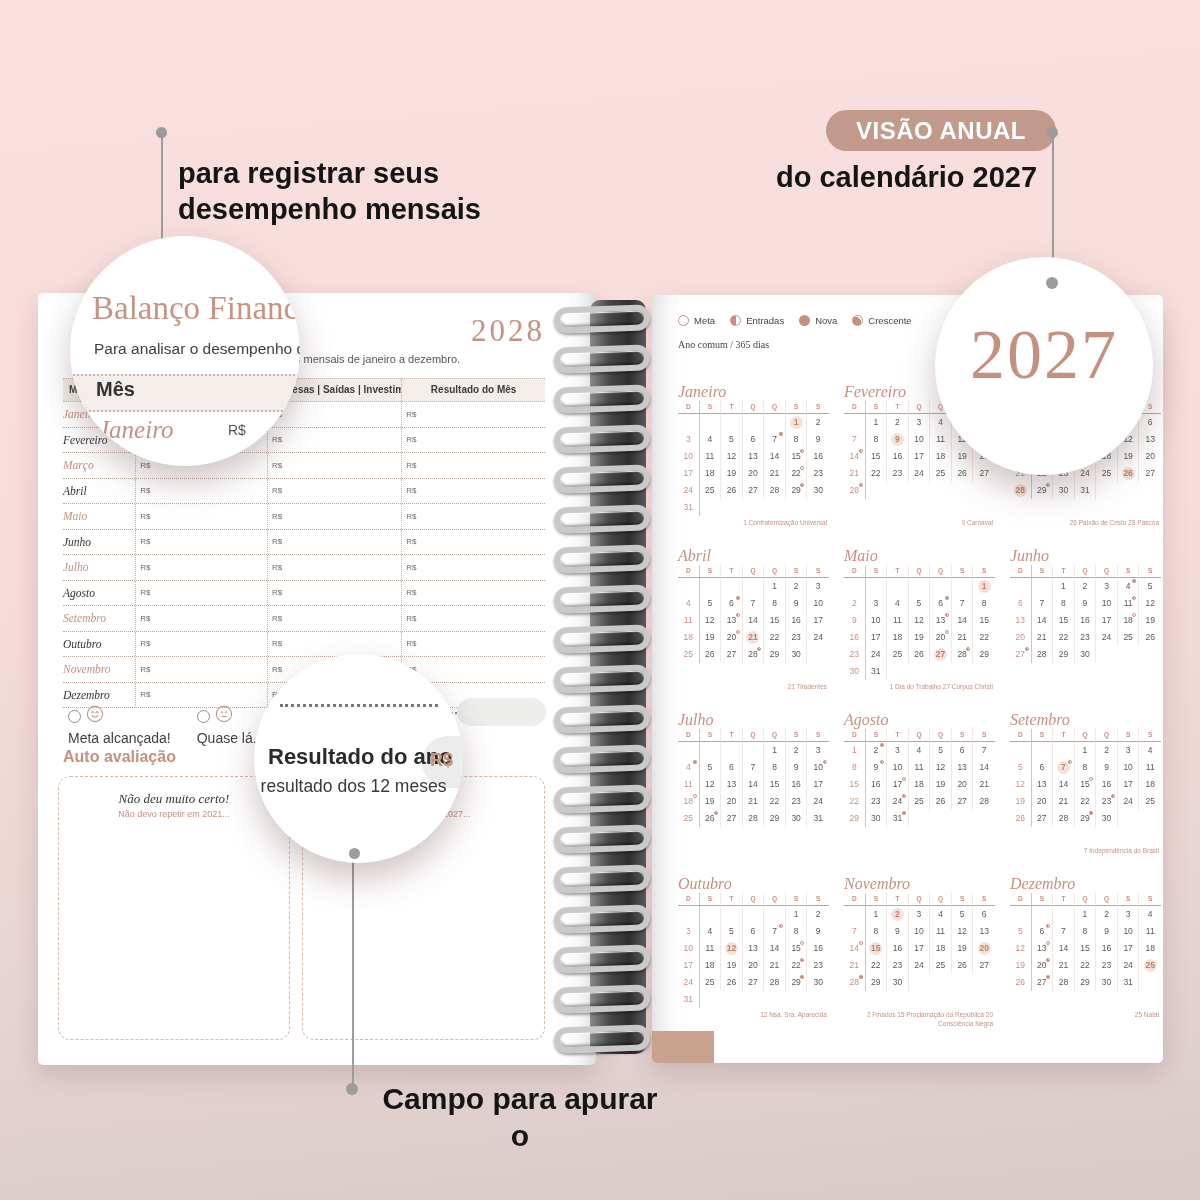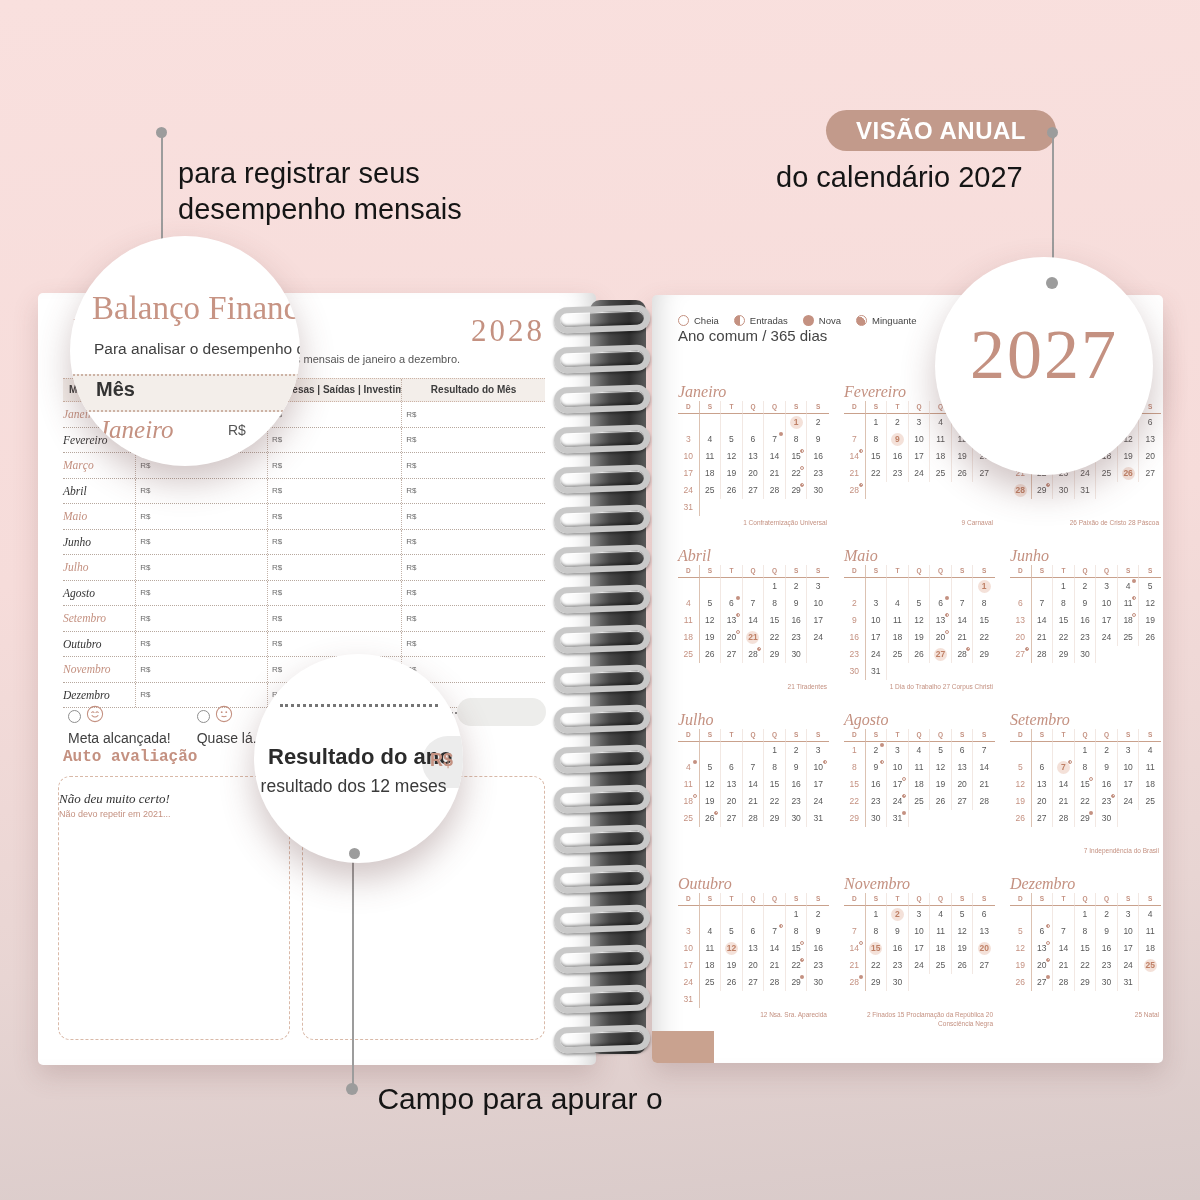--- a/index.html
+++ b/index.html
@@ -3,21 +3,21 @@
 <meta charset="utf-8">
 <style>
   html,body{margin:0;padding:0;}
   .stage{position:relative;width:1200px;height:1200px;overflow:hidden;
     background:linear-gradient(175deg,#f9e0de 0%,#f6dcda 45%,#e8d5d3 75%,#d8cac9 100%);
     font-family:"Liberation Sans",sans-serif;}
   
   .badge{position:absolute;height:41px;line-height:41px;border-radius:22px;
     background:#c29a8b;color:#fff;font-weight:bold;font-size:24px;letter-spacing:.5px;
     padding:0 30px;z-index:6;white-space:nowrap;}
-  .cap{position:absolute;color:#151515;font-weight:normal;font-size:29px;line-height:1.24;z-index:5;}
+  .cap{position:absolute;color:#151515;font-weight:bold;font-size:29px;line-height:1.24;z-index:5;}
   .dot{position:absolute;background:#9c9c9c;border-radius:50%;z-index:9;}
   .vline{position:absolute;width:2px;background:#9c9c9c;z-index:7;}
   
   .page{position:absolute;background:#fff;border-radius:5px;z-index:2;
     box-shadow:0 10px 26px rgba(110,70,70,.20);}
   .page.left{left:38px;top:293px;width:558px;height:772px;
     box-shadow:0 10px 26px rgba(110,70,70,.20), inset -26px 0 28px -22px rgba(0,0,0,.22);}
   .page.right{left:652px;top:295px;width:511px;height:768px;
     box-shadow:0 10px 26px rgba(110,70,70,.20), inset 26px 0 28px -22px rgba(0,0,0,.18);}
   
@@ -48,35 +48,35 @@
   .mood{display:flex;flex-direction:column;gap:3px;}
   .mood-top{display:flex;align-items:center;gap:5px;}
   .chk{width:11px;height:11px;border:1.2px solid #8f8f8f;border-radius:50%;display:inline-block;}
   .face{width:18px;height:18px;}
   .face .o{fill:none;stroke:#c49181;stroke-width:1.3;}
   .face path{fill:none;stroke:#c49181;stroke-width:1.3;stroke-linecap:round;}
   .face .f{fill:#c49181;stroke:none;}
   .mlabel{font-size:14px;color:#3f3f3f;}
   .res-line{position:absolute;left:230px;top:419px;width:192px;border-top:2px dotted #8a8a8a;}
   .res-pill{position:absolute;left:419px;top:405px;width:89px;height:28px;border-radius:14px;background:#ededeb;}
-  .auto-h{position:absolute;left:25px;top:455px;font-size:16px;font-weight:bold;color:#c49181;font-family:Liberation Mono, monospace;}
-  .ebox{position:absolute;top:483px;height:264px;border:1px dashed #d9b9a8;border-radius:12px;box-sizing:border-box;padding-top:14px;}
+  .auto-h{position:absolute;left:25px;top:455px;font-size:16px;font-weight:bold;color:#c49181;}
+  .ebox{position:absolute;top:483px;height:264px;border:1px dashed #d9b9a8;border-radius:12px;box-sizing:border-box;text-align:center;padding-top:14px;}
   .ebox.l{left:20px;width:232px;}
   .ebox.r{left:264px;width:243px;}
   .eb1{font-family:"Liberation Serif",serif;font-style:italic;font-size:13px;color:#333;}
   .eb2{font-size:9px;color:#c49181;margin-top:2px;}
   
   .legend{position:absolute;left:26px;top:20px;display:flex;gap:15px;align-items:center;}
   .leg{display:flex;align-items:center;gap:5px;font-size:9.5px;color:#444;}
   .ph{width:11px;height:11px;border-radius:50%;box-sizing:border-box;display:inline-block;}
   .ph.full{border:1.6px solid #c49181;background:#fff;}
   .ph.last{border:1px solid #c49181;background:linear-gradient(90deg,#c49181 55%,#fff 55%);}
   .ph.new{background:#c49181;}
   .ph.first{border:1px solid #c49181;background:radial-gradient(circle at 32% 68%,#c49181 58%,#fff 60%);}
-  .year-note{position:absolute;left:26px;top:32px;font-size:15px;color:#444;}
+  .year-note{position:absolute;left:26px;top:44px;font-size:10px;color:#444;font-family:Liberation Serif, serif;}
   .cal-grid{position:absolute;left:26px;top:88px;display:grid;grid-template-columns:repeat(3,151px);column-gap:15px;grid-auto-rows:154px;row-gap:10px;}
   .month{position:relative;}
   .mtitle{font-family:"Liberation Serif",serif;font-style:italic;font-size:16px;color:#c49181;height:18px;}
   .mgrid{display:grid;grid-template-columns:repeat(7,1fr);grid-template-rows:13px;grid-auto-rows:17px;}
   .dh{font-size:6.5px;font-weight:bold;color:#c49181;text-align:center;line-height:12px;border-bottom:1px solid #c9a18c;}
   .dc{position:relative;text-align:center;font-size:8.5px;color:#585858;padding-top:2px;box-sizing:border-box;}
   .mgrid .dh,.mgrid .dc{border-right:1px solid #f2e8e3;box-sizing:border-box;}
   .mgrid .c0{border-right:1px solid #dcc2b2;}
   .mgrid .c6,.mgrid .void{border-right:none;}
   .c0 .num{color:#c49181;}
@@ -376,33 +376,33 @@
       <div class="coil" style="top: 604px;"></div>
       <div class="coil" style="top: 644px;"></div>
       <div class="coil" style="top: 684px;"></div>
       <div class="coil" style="top: 724px;"></div>
     </div>
 
   <div class="page right">
     <div class="legend" id="legend">
         <div class="leg">
           <div class="ph full"></div>
-          <div>Cheia</div>
+          <div>Meta</div>
         </div>
         <div class="leg">
           <div class="ph last"></div>
           <div>Entradas</div>
         </div>
         <div class="leg">
           <div class="ph new"></div>
           <div>Nova</div>
         </div>
         <div class="leg">
           <div class="ph first"></div>
-          <div>Minguante</div>
+          <div>Crescente</div>
         </div>
       </div>
     <div class="year-note">Ano comum / 365 dias</div>
     <div class="cal-grid" id="cal-grid">
         <div class="month">
           <div class="mtitle">Janeiro</div>
           <div class="mgrid">
             <div class="dh c0">D</div>
             <div class="dh c1">S</div>
             <div class="dh c2">T</div>

